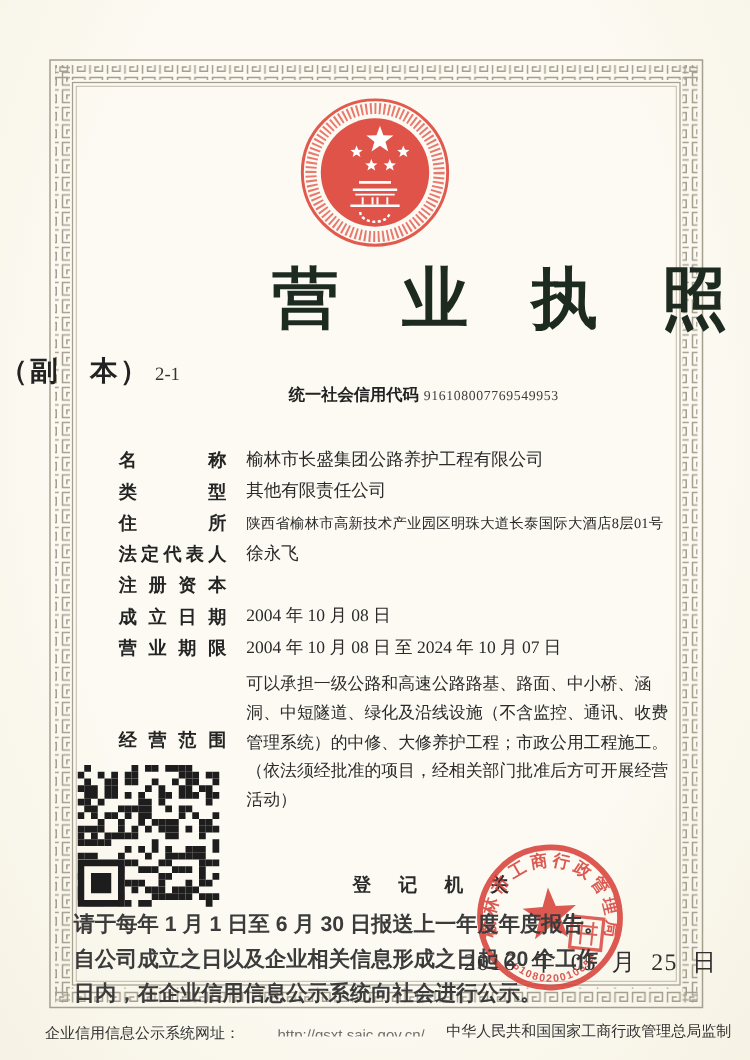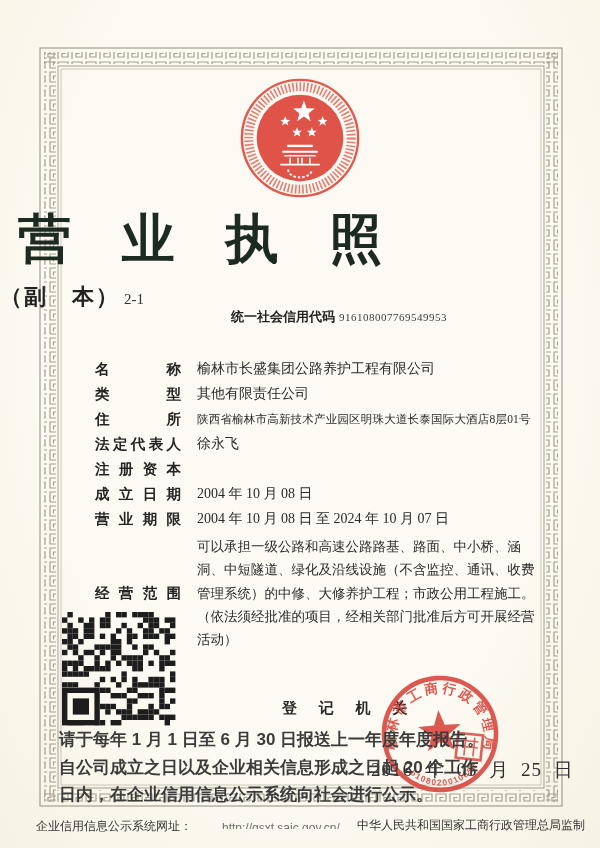--- a/index.html
+++ b/index.html
@@ -5,21 +5,21 @@
   html,body{margin:0;padding:0;}
   body{background:#e8e6de;font-family:"Liberation Serif","DejaVu Serif",serif;}
   .page{position:relative;width:600px;height:848px;margin:0 auto;
         background:#fbf8ee;
         background:radial-gradient(ellipse at 50% 40%, #fcfaf2 60%, #f6f2e4 100%);
         overflow:hidden;}
   .frame{position:absolute;left:0;top:0;}
 
   .emblem{position:absolute;left:233px;top:74px;width:134px;height:132px;}
 
-  .title{position:absolute;left:0;top:204px;width:100%;text-align:left;
+  .title{position:absolute;left:0;top:204px;width:100%;text-align:right;
          font-family:"Liberation Sans","DejaVu Sans",sans-serif;
          font-weight:900;font-size:53px;letter-spacing:18px;padding-left:18px;
          box-sizing:border-box;color:#1c2a20;}
 
   .subtitle-row{position:absolute;left:0;top:282px;width:100%;color:#222;}
   .subtitle-main{font-size:22px;font-weight:600;letter-spacing:2px;}
   .copy-no{font-size:15px;margin-left:4px;color:#333;}
 
   .credit-line{position:absolute;left:231px;top:307px;white-space:nowrap;}
   .credit-label{font-family:"Liberation Sans","DejaVu Sans",sans-serif;

